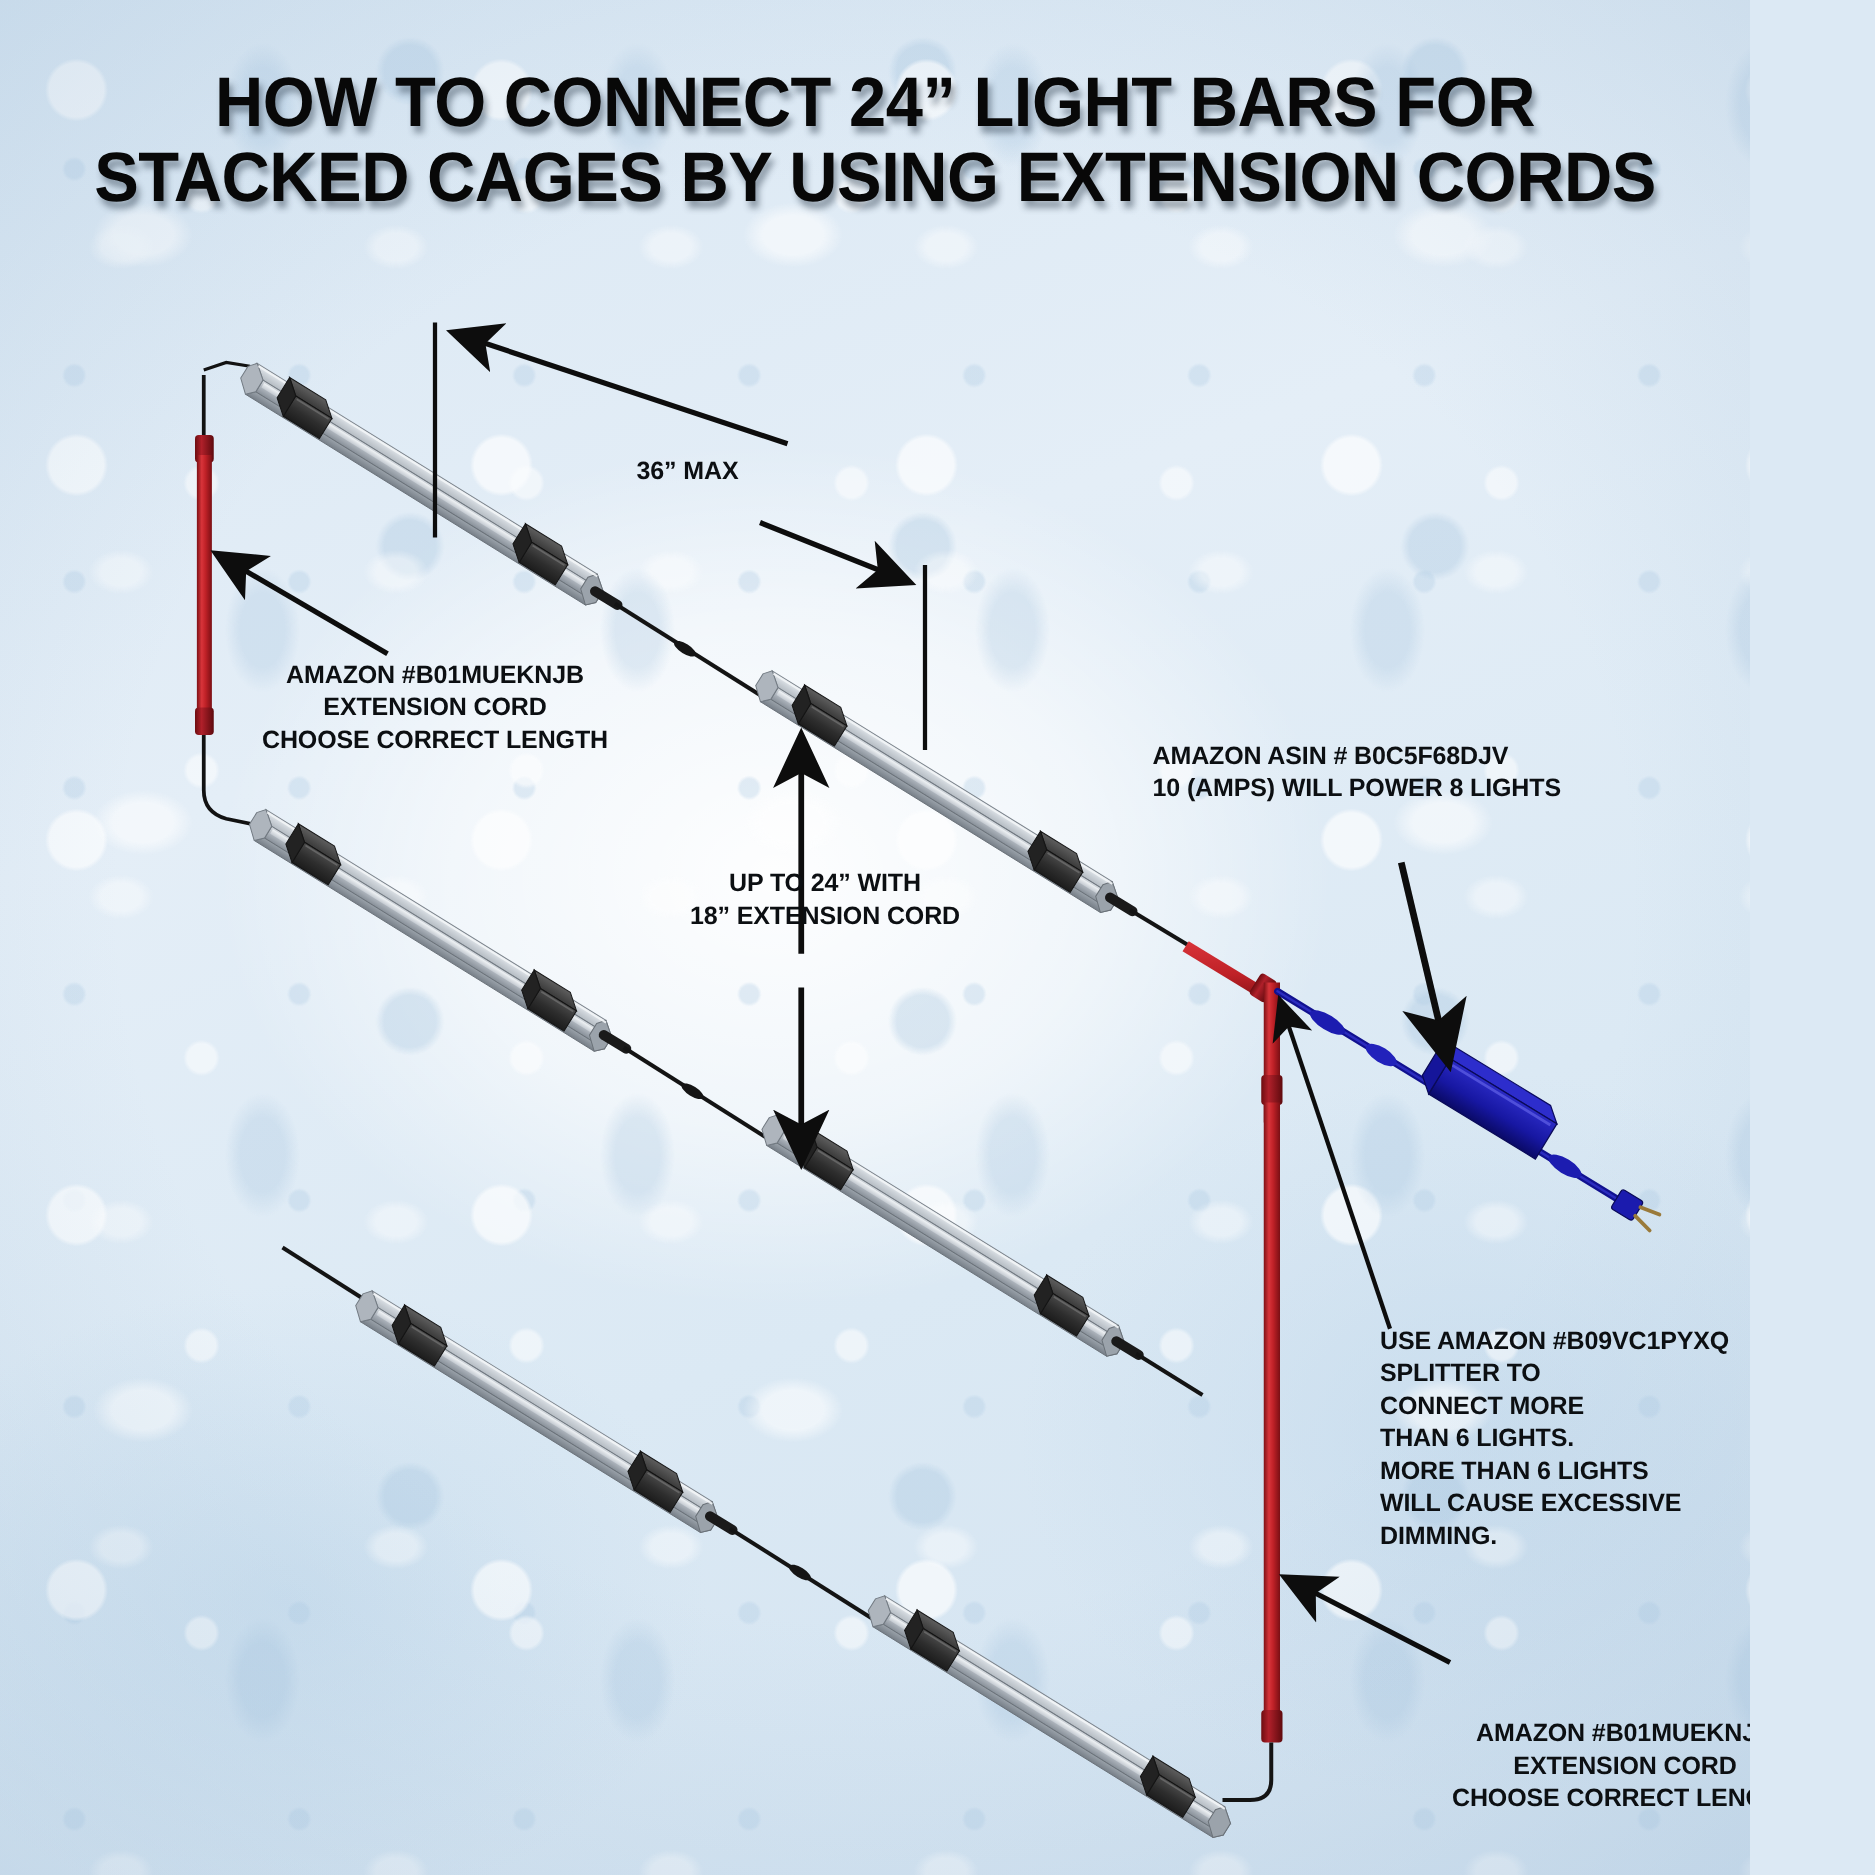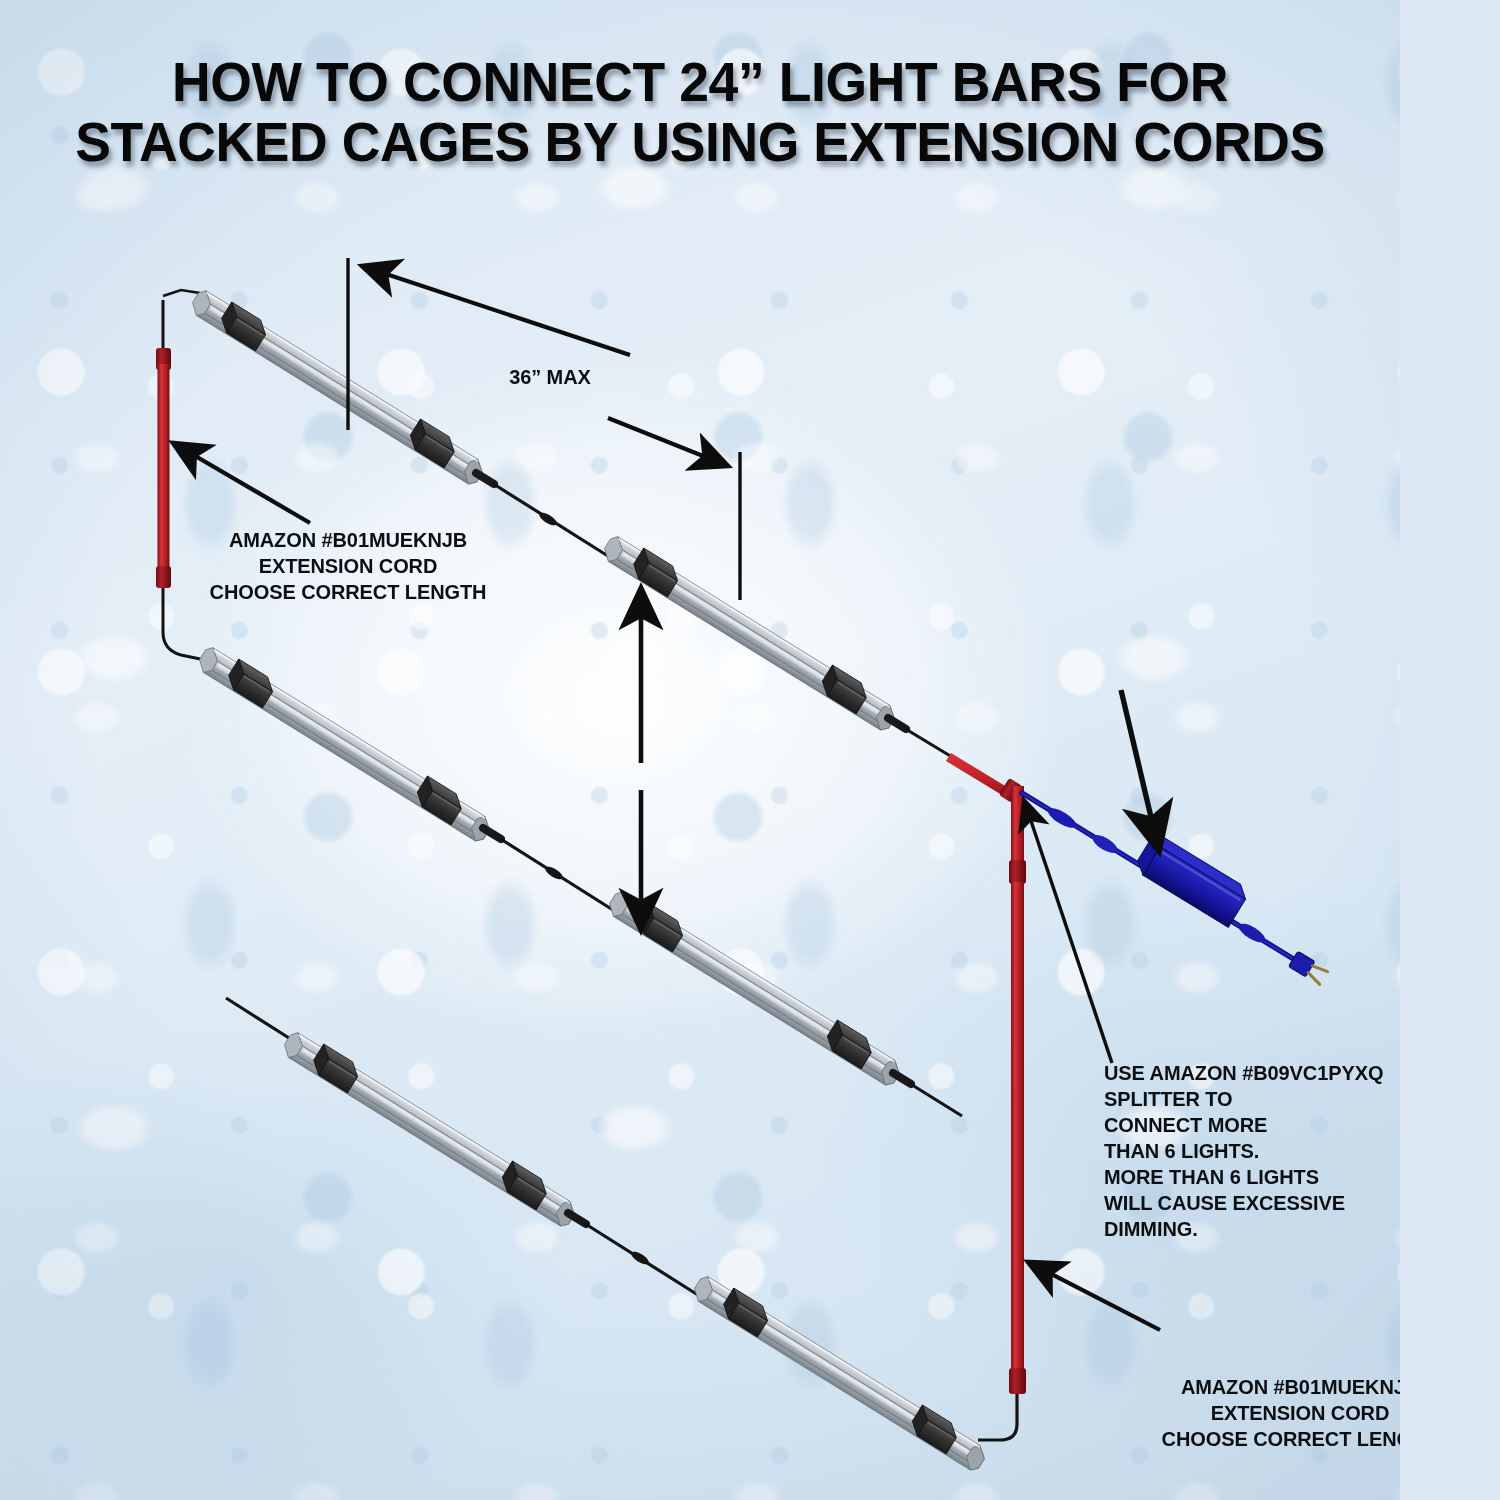--- a/index.html
+++ b/index.html
@@ -296,26 +296,30 @@
     <line x1="1112" y1="1063" x2="1024" y2="800" stroke="#0d0d0d" stroke-width="3.4" marker-end="url(#ah)"></line>
 
     <line x1="1160" y1="1330" x2="1028" y2="1262" stroke="#0d0d0d" stroke-width="4.2" marker-end="url(#ah)"></line>
   </svg>
 
   <div class="title">HOW TO CONNECT 24” LIGHT BARS FOR
 STACKED CAGES BY USING EXTENSION CORDS</div>
 
   <div class="note c" style="left:440px;top:364px;width:220px;">36” MAX</div>
 
+  <div class="note c" style="left:450px;top:694px;width:420px;">UP TO 24” WITH
+18” EXTENSION CORD</div>
 
   <div class="note c" style="left:148px;top:527px;width:400px;">AMAZON #B01MUEKNJB
 EXTENSION CORD
 CHOOSE CORRECT LENGTH</div>
 
 
+  <div class="note l" style="left:922px;top:592px;width:560px;">AMAZON ASIN # B0C5F68DJV
+10 (AMPS) WILL POWER 8 LIGHTS</div>
 
   <div class="note l" style="left:1104px;top:1060px;width:400px;">USE AMAZON #B09VC1PYXQ
  SPLITTER TO
 CONNECT MORE
 THAN 6 LIGHTS.
 MORE THAN 6 LIGHTS
 WILL CAUSE EXCESSIVE
 DIMMING.</div>
 
   <div class="note c" style="left:1098px;top:1374px;width:404px;">AMAZON #B01MUEKNJB

